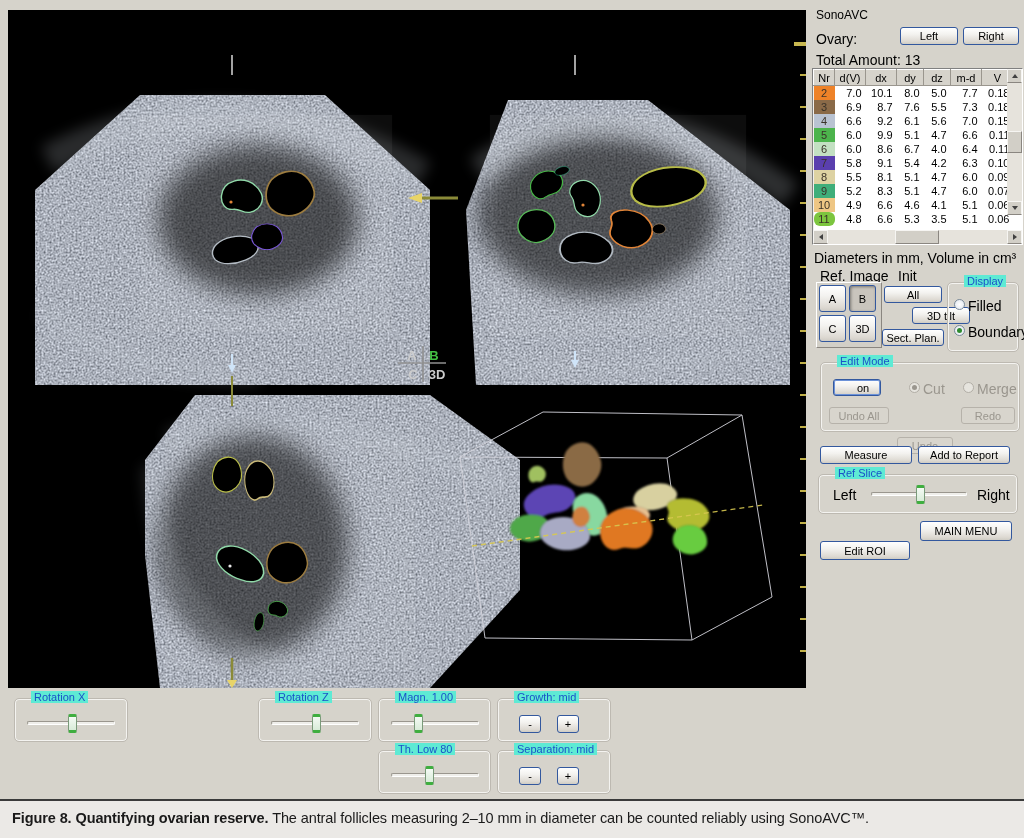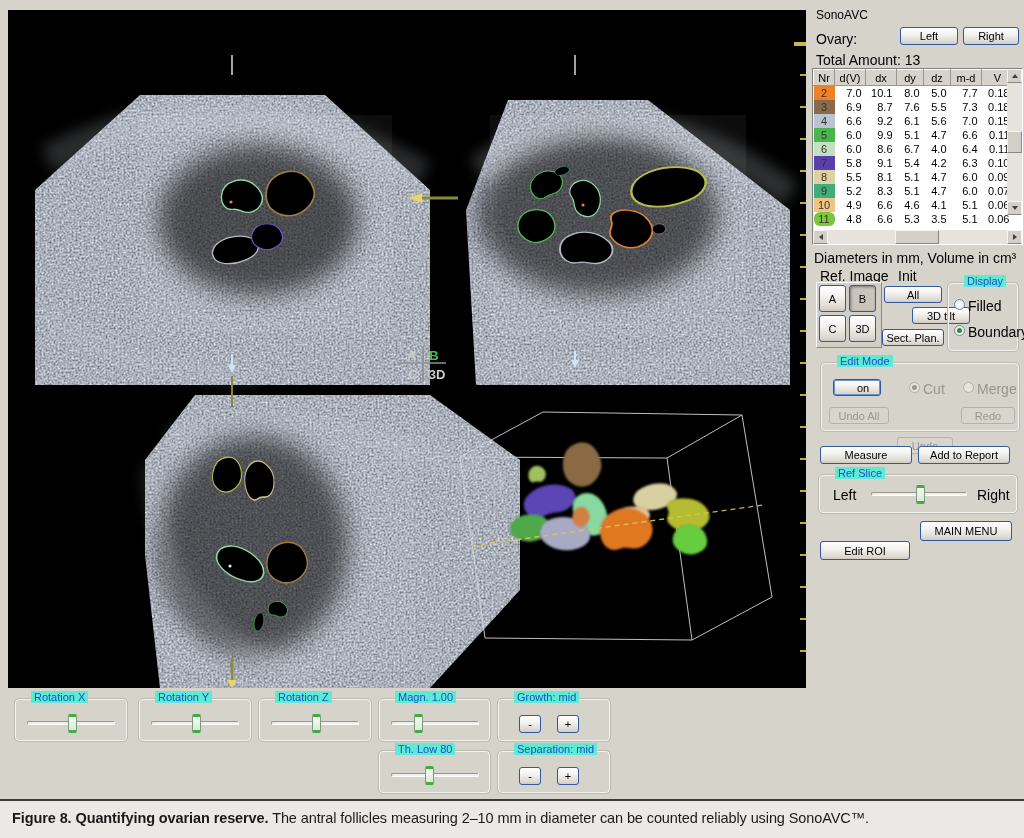--- a/index.html
+++ b/index.html
@@ -413,26 +413,20 @@
     <div class="xpbtn" style="left:114px;top:521px;width:92px;height:20px;">MAIN MENU</div>
   </div>
 
   <div id="bstrip" class="abs">
     <div class="gbox" style="left:14px;top:10px;width:114px;height:44px;">
       <div class="gtitle">Rotation X</div>
       <div class="strack" style="left:12px;top:22px;width:88px;">
         <div class="sthumb" style="left:40px;"></div>
       </div>
     </div>
-    <div class="gbox" style="left:138px;top:10px;width:114px;height:44px;">
-      <div class="gtitle">Rotation Y</div>
-      <div class="strack" style="left:12px;top:22px;width:88px;">
-        <div class="sthumb" style="left:40px;"></div>
-      </div>
-    </div>
     <div class="gbox" style="left:258px;top:10px;width:114px;height:44px;">
       <div class="gtitle">Rotation Z</div>
       <div class="strack" style="left:12px;top:22px;width:88px;">
         <div class="sthumb" style="left:40px;"></div>
       </div>
     </div>
     <div class="gbox" style="left:378px;top:10px;width:113px;height:44px;">
       <div class="gtitle">Magn. 1.00</div>
       <div class="strack" style="left:12px;top:22px;width:88px;">
         <div class="sthumb" style="left:22px;"></div>

